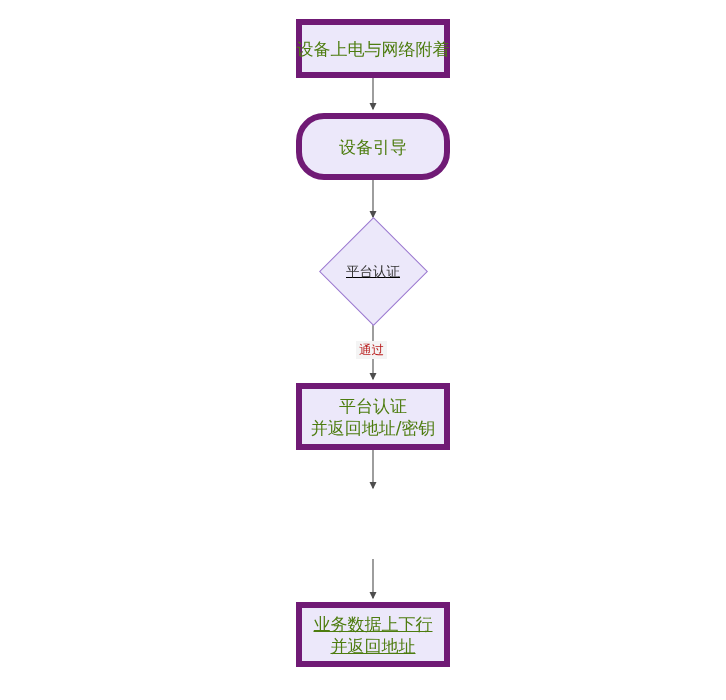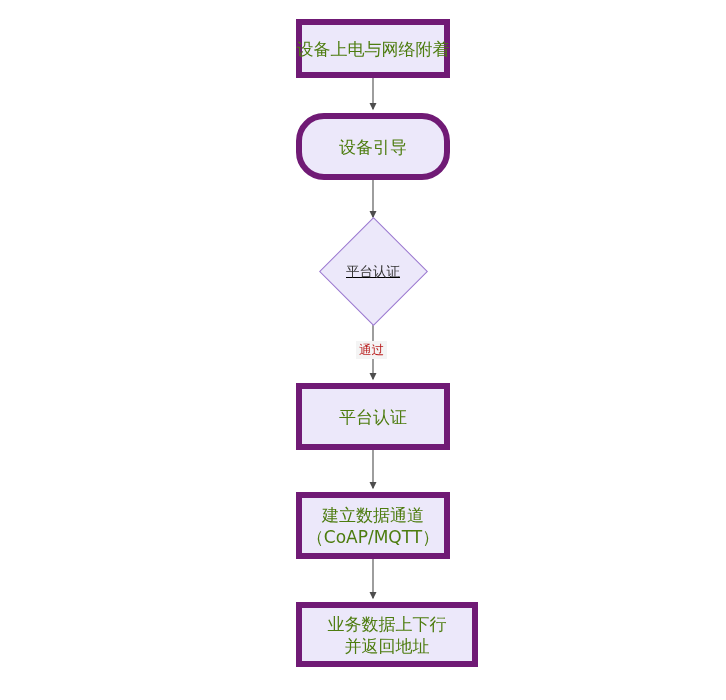--- a/index.html
+++ b/index.html
@@ -116,25 +116,22 @@
   <div class="decision-wrap" style="left:316px; top:221px; width:114px; height:100px;">
     <div class="decision-shape" style="width:77px; height:77px; margin-left:-38.5px; margin-top:-38.5px;
                 transform: rotate(45deg);"></div>
     <span class="decision-label">平台认证</span>
   </div>
 
   <div class="edge-label" style="left:356px; top:341px;">通过</div>
 
   <div class="node" style="left:296px; top:383px; width:154px; height:67px;">
     <span class="line">平台认证</span>
+    <span class="line">并返回地址/密钥</span>
   </div>
 
-  <div class="node" style="left:296px; top:492px; width:154px; height:67px;">
-    <span class="line">建立数据通道</span>
-    <span class="line">（CoAP/MQTT）</span>
-  </div>
 
-  <div class="node" style="left:296px; top:602px; width:182px; height:65px;">
+  <div class="node" style="left:296px; top:602px; width:154px; height:65px;text-decoration:underline;">
     <span class="line">业务数据上下行</span>
     <span class="line">并返回地址</span>
   </div>
 
 </div>
 
 </body></html>

